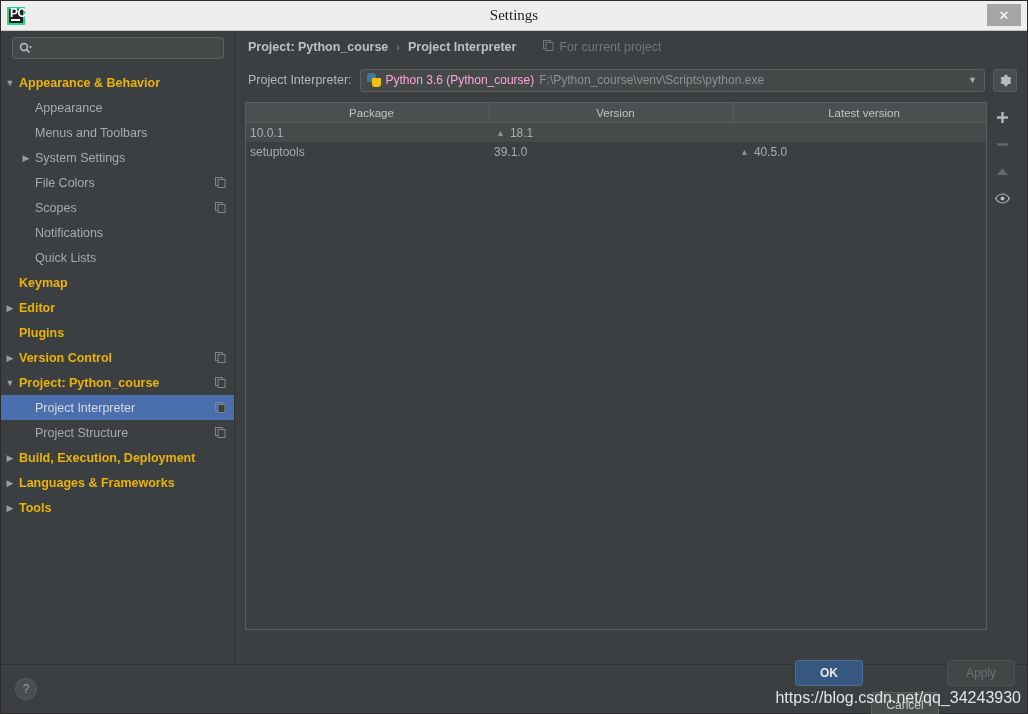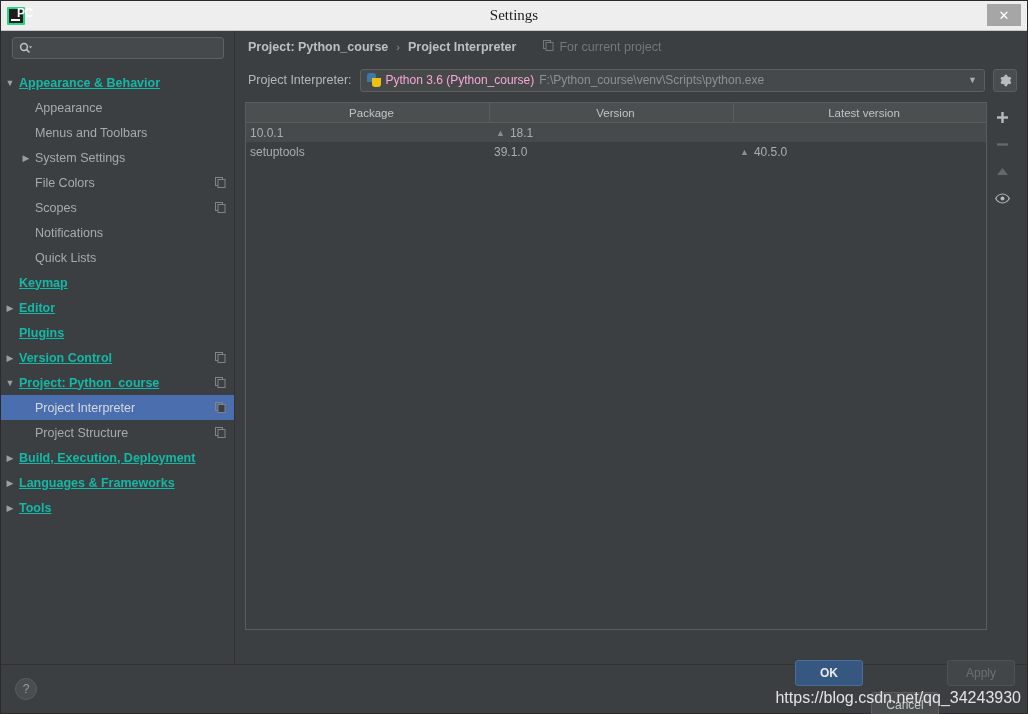--- a/index.html
+++ b/index.html
@@ -39,21 +39,21 @@
     margin-left: 6px;
     background: #1f1f1f;
     border: 2px solid #21d789;
     box-sizing: border-box;
     position: relative;
     border-radius: 1px;
   }
   .app-logo .pc {
     position: absolute;
     top: 0px;
-    left: 8px;
+    left: 1px;
     font-size: 12px;
     font-weight: bold;
     color: #ffffff;
     letter-spacing: -0.5px;
     line-height: 9px;
     font-family: "Liberation Sans", sans-serif;
   }
   .app-logo .bar {
     position: absolute;
     bottom: 2px;
@@ -145,22 +145,21 @@
     display: flex;
     justify-content: center;
     align-items: center;
     color: #9a9fa1;
     font-size: 9px;
     flex: 0 0 18px;
   }
   .tree-label { white-space: nowrap; }
   .tree-row.bold .tree-label {
     font-weight: bold;
-    color: #14b8a6;
-    text-decoration: underline;
+    color: #eab308;
   }
   .copy-icon {
     margin-left: auto;
     color: #7f8486;
     display: flex;
     align-items: center;
   }
   .copy-icon svg { display: block; }
 
   

